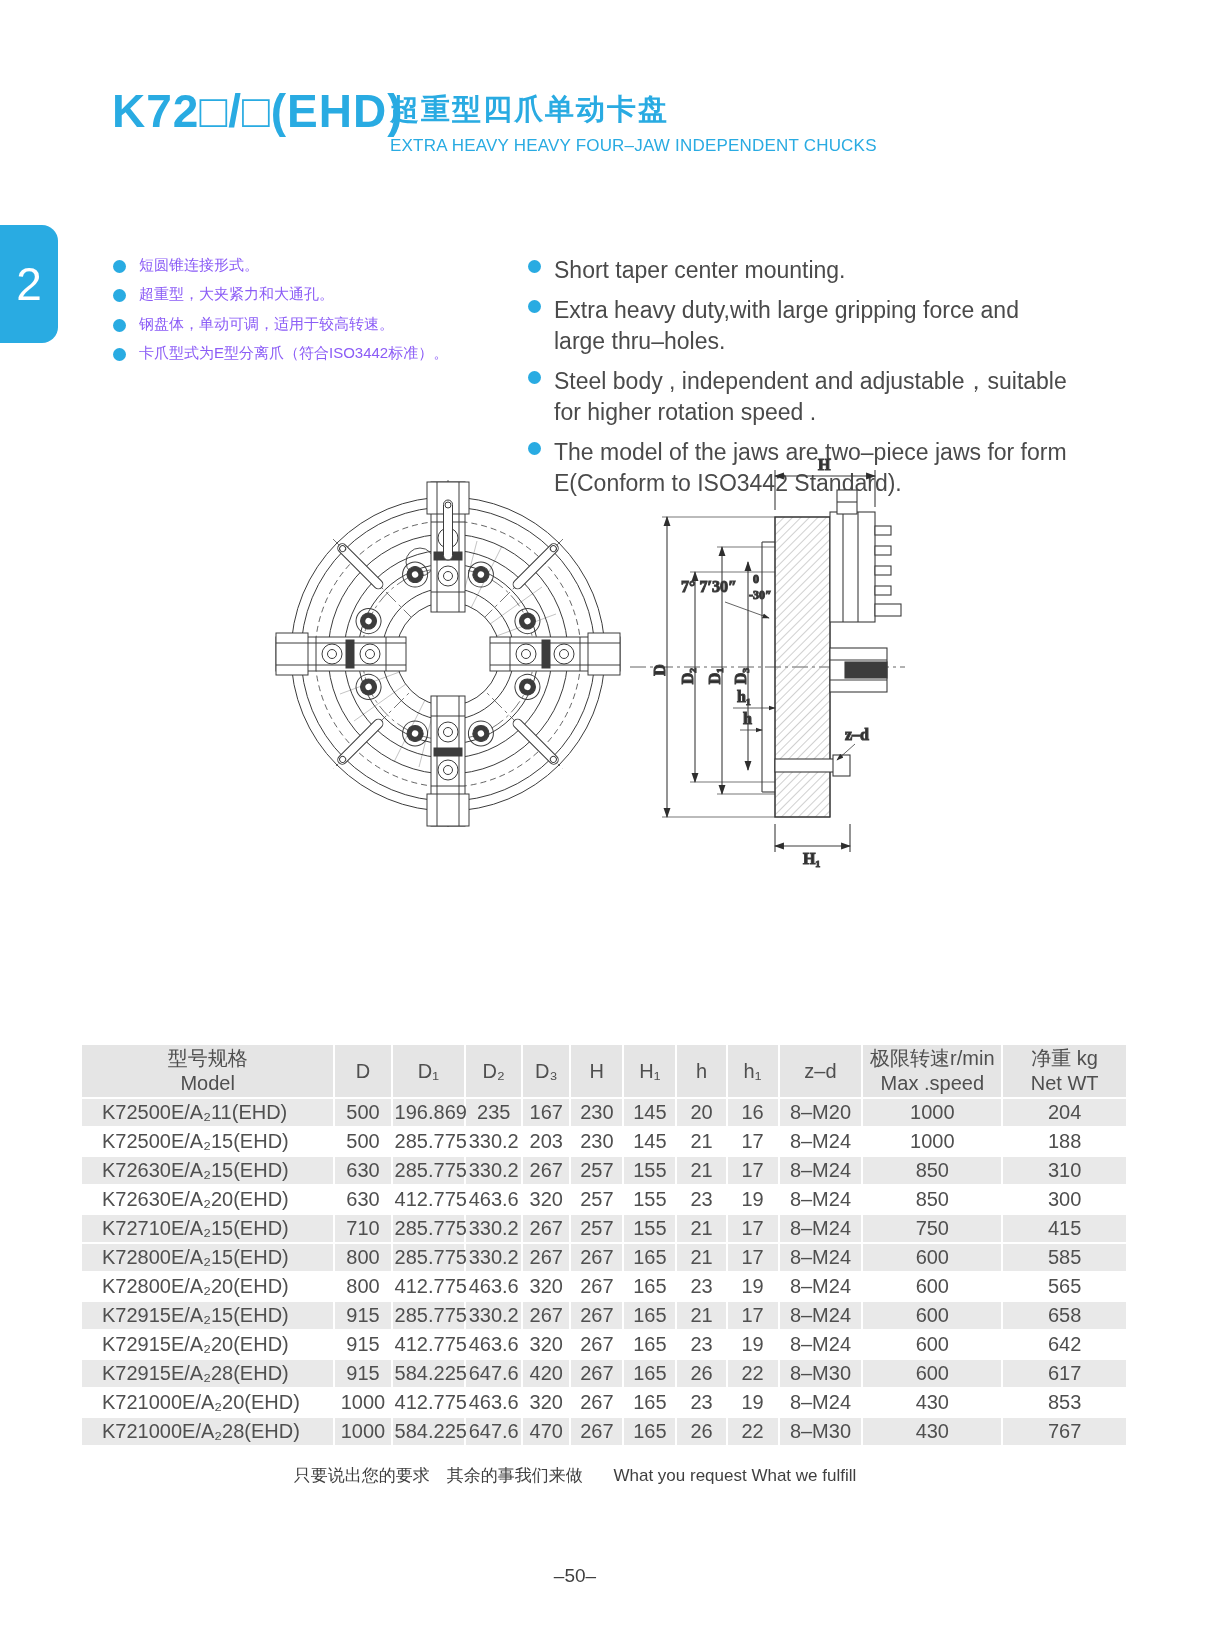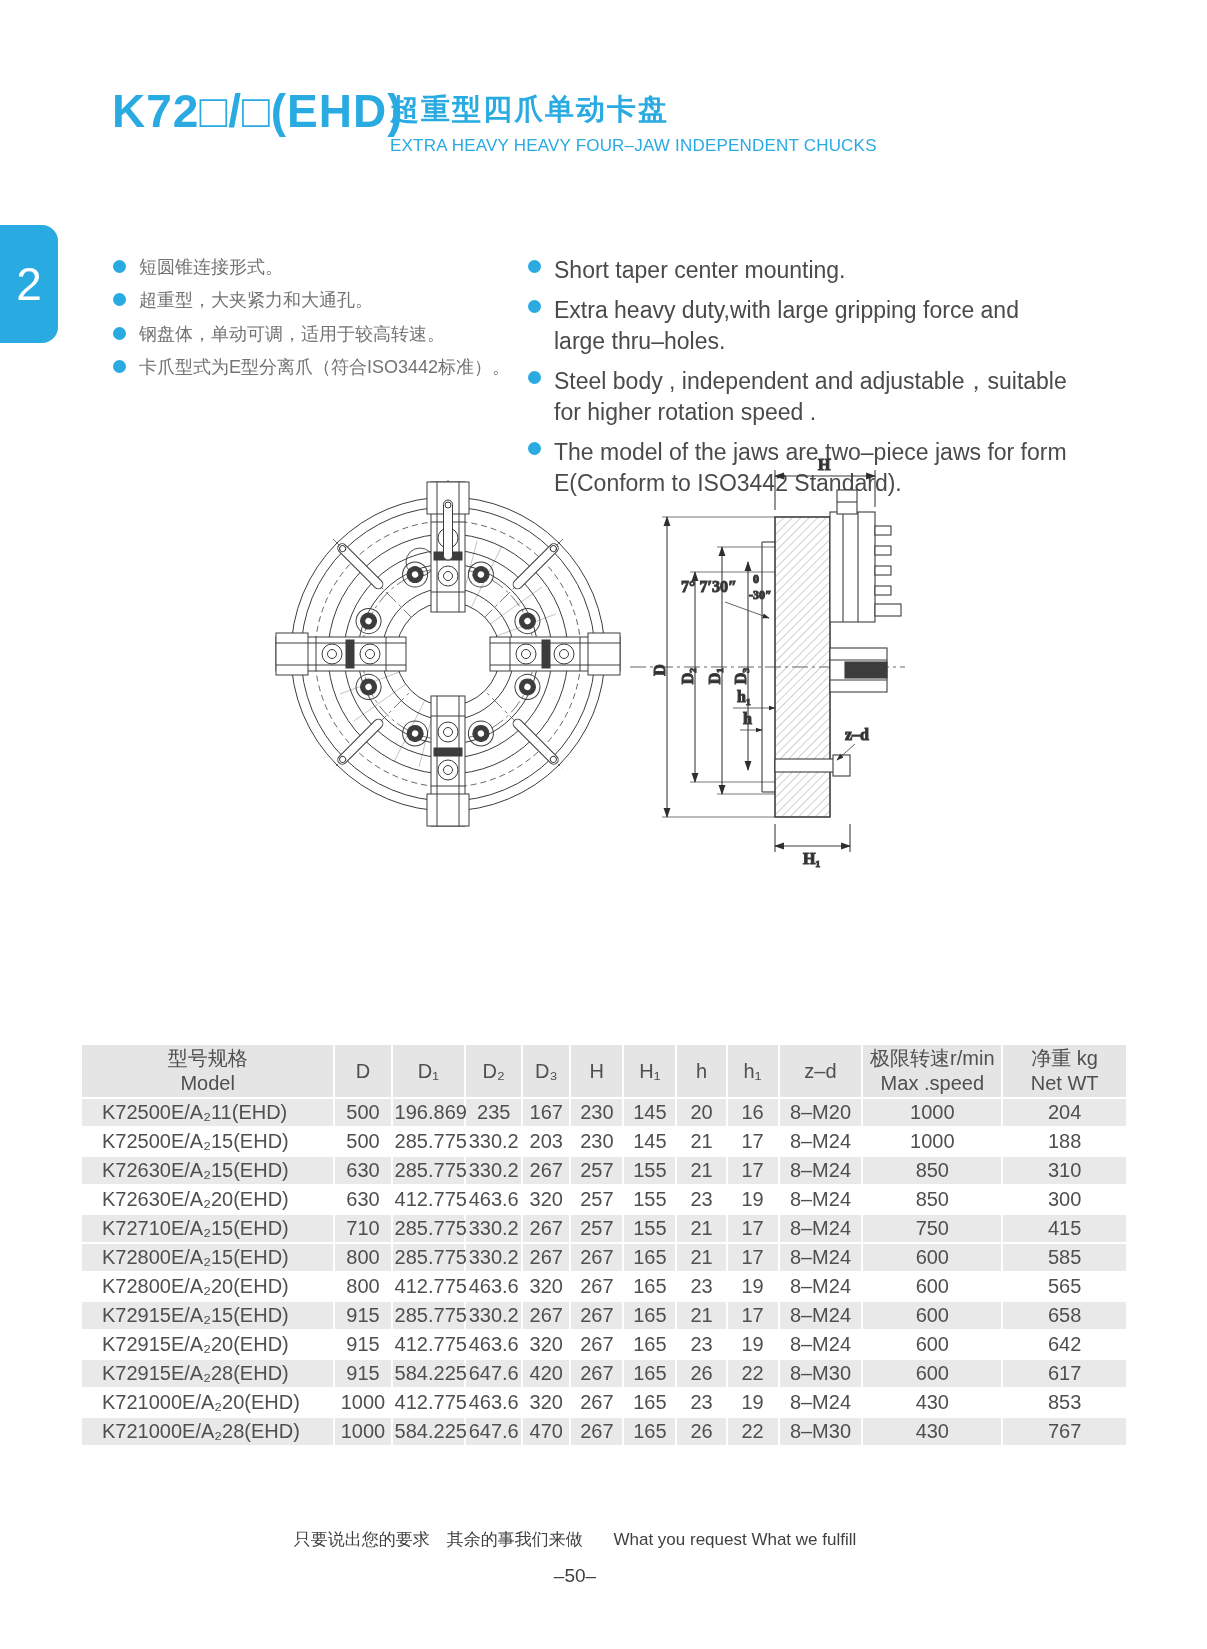--- a/index.html
+++ b/index.html
@@ -16,21 +16,21 @@
   
   .chapter-tab{position:absolute;left:0;top:225px;width:58px;height:118px;background:#29abe2;
                border-radius:0 16px 16px 0;display:flex;align-items:center;justify-content:center;}
   .chapter-tab span{color:#fff;font-size:46px;line-height:1;}
 
   
   .features-cn{position:absolute;left:113px;top:255px;width:410px;}
   .features-en{position:absolute;left:528px;top:255px;width:540px;}
   ul.feat{list-style:none;margin:0;padding:0;}
   ul.feat li{position:relative;padding-left:26px;margin-bottom:9px;line-height:1.35;}
-  .features-cn li{font-size:18px;color:#737373;}
+  .features-cn li{font-size:15px;color:#8b5cf6;}
   .features-en li{font-size:23px;color:#4a4a4a;}
   ul.feat li::before{content:"";position:absolute;left:0;top:5px;width:13px;height:13px;
                      border-radius:50%;background:#29abe2;}
 
   
   .drawing{position:absolute;left:85px;top:452px;width:860px;height:435px;}
   .drawing svg{width:100%;height:100%;}
   .dim-label{font-family:"Liberation Serif","DejaVu Serif","DejaVu Sans",serif;
              font-weight:bold;font-size:16px;fill:#2e2e2e;}
   .dim-small{font-family:"Liberation Serif","DejaVu Serif","DejaVu Sans",serif;
@@ -46,21 +46,21 @@
   .spec-table{position:absolute;left:80px;top:1043px;width:1048px;border-collapse:separate;
               border-spacing:2px;font-size:20px;color:#4f4f4f;table-layout:fixed;}
   .spec-table th{background:#e5e5e5;font-weight:normal;height:52px;line-height:1.25;
                  text-align:center;padding:0 2px;}
   .spec-table td{height:27px;text-align:center;padding:0 2px;white-space:nowrap;}
   .spec-table tr.stripe td{background:#e9e9e9;}
   .spec-table td.model{text-align:left;padding-left:20px;}
   .two-line{display:block;}
 
   
-  .footer-line{position:absolute;left:0;top:1528px;width:1150px;text-align:center;
+  .footer-line{position:absolute;left:0;top:1464px;width:1150px;text-align:center;
                font-size:17px;color:#3f3f3f;}
   .footer-line .en{margin-left:26px;}
   .page-number{position:absolute;left:0;top:1565px;width:1150px;text-align:center;
                font-size:19px;color:#3f3f3f;}
 </style>
 </head>
 <body>
 
 <div class="page">
 

